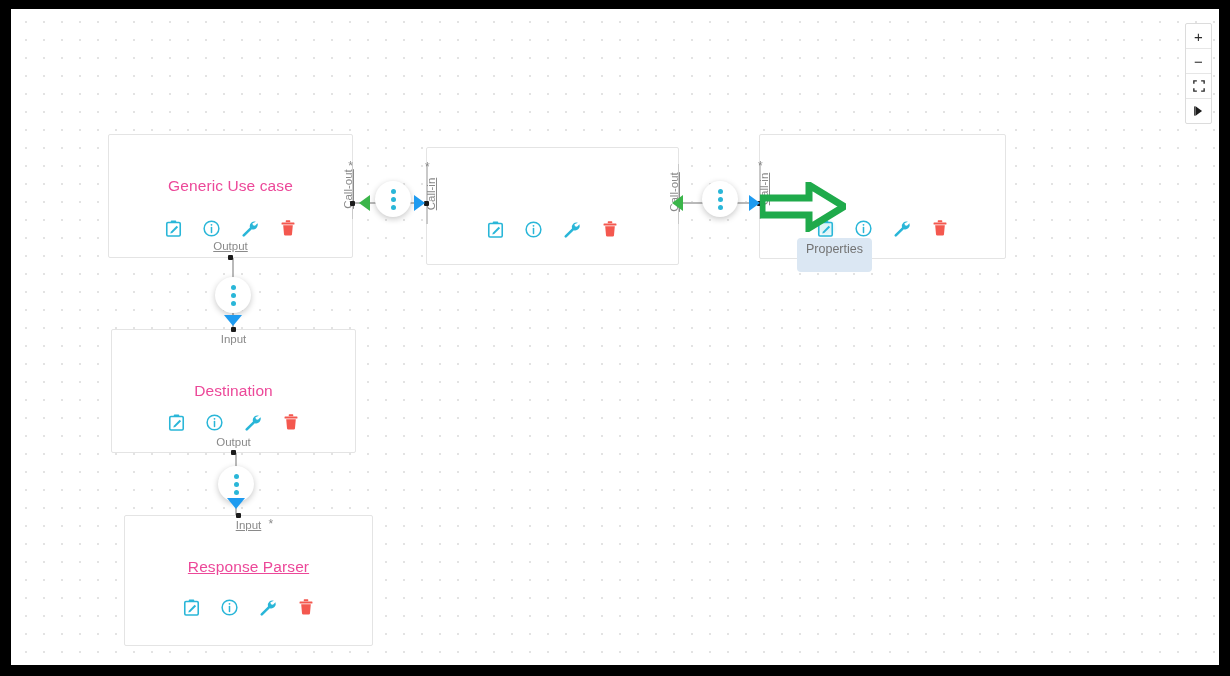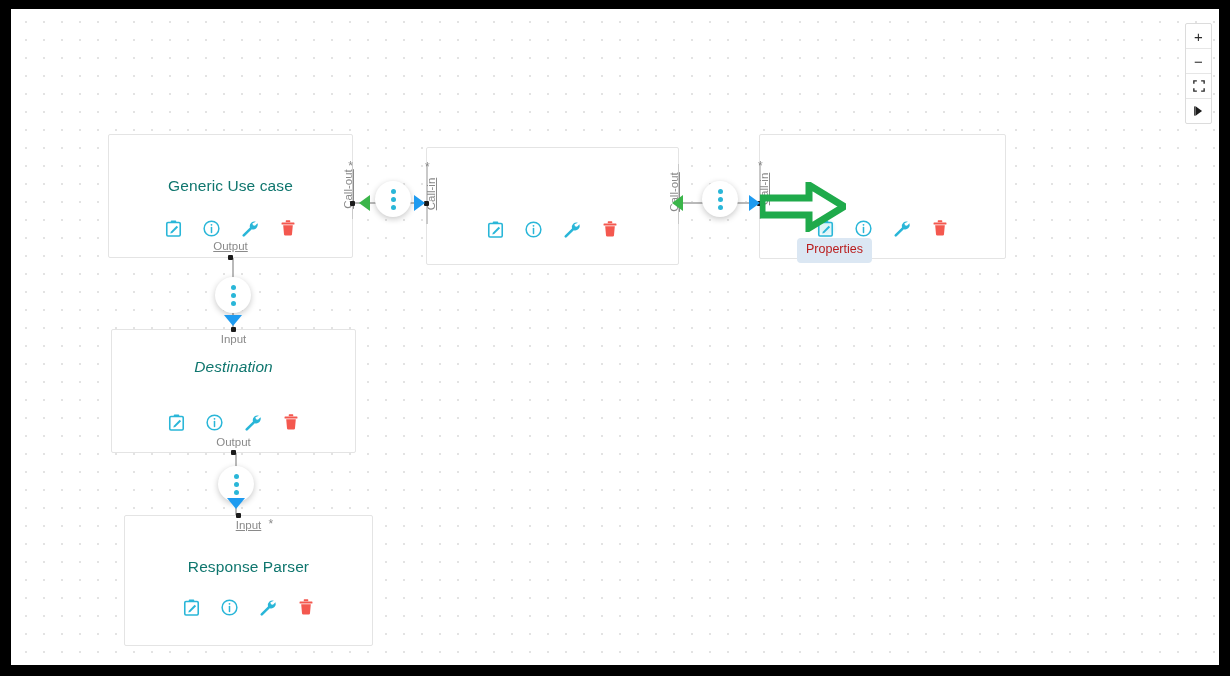--- a/index.html
+++ b/index.html
@@ -43,21 +43,21 @@
     box-sizing: border-box;
     background: #ffffff;
     border: 1px solid #e4e4e4;
     border-radius: 2px;
   }
   .node-title {
     position: absolute;
     left: 0; right: 0;
     text-align: center;
     font-size: 15.5px;
-    color: #0f766e;
+    color: #ec4899;
     letter-spacing: .1px;
     white-space: nowrap;
   }
   .icon-row {
     position: absolute;
     left: 0; right: 0;
     display: flex;
     justify-content: center;
     align-items: center;
     gap: 16px;
@@ -139,23 +139,23 @@
   .tri-down-blue {
     border-left: 9px solid transparent;
     border-right: 9px solid transparent;
     border-top: 11px solid #1e9bf0;
   }
 
   
   .tooltip {
     position: absolute;
     background: #dbe7f3;
-    color: #b91c1c;
+    color: #737373;
     font-size: 12.5px;
-    padding: 4px 9px 7px 9px;
+    padding: 4px 9px 16px 9px;
     border-radius: 4px;
     white-space: nowrap;
   }
 
   
   #annot-arrow {
     position: absolute;
     pointer-events: none;
   }
 
@@ -306,21 +306,21 @@
         </div>
       </div>
 
       <div class="port-bar" style="left:-1px; top:28px; width:1.5px; height:56px;"></div>
       <div class="port-label vertical underline" style="left:-22px; top:48px; width:52px; text-align:center;">Call-in</div>
       <div class="port-label" style="left:-2px; top:24px; font-size:12px;">*</div>
       <div class="port-dot" style="left:-3px; top:66px;"></div>
     </div>
 
     <div class="node" style="left:100px; top:320px; width:245px; height:124px;">
-      <div class="node-title" style="top:28px;font-style:italic;">Destination</div>
+      <div class="node-title" style="top:52px;">Destination</div>
       <div class="icon-row" style="top:81px;">
         <div class="icon-btn">
           <svg width="19" height="19" viewBox="0 0 24 24" fill="none" stroke="#29b6d8" stroke-width="2">
             <rect x="3.5" y="4.5" width="17" height="17" rx="1.5"></rect>
             <rect x="8.5" y="2" width="7" height="3.2" rx="1" fill="#29b6d8" stroke="none"></rect>
             <path d="M16 8.6 L8.6 16 L8 18.4 L10.4 17.8 L17.8 10.4 Z" fill="#29b6d8" stroke="none"></path>
           </svg>
         </div>
         <div class="icon-btn">
           <svg width="19" height="19" viewBox="0 0 24 24" fill="none" stroke="#29b6d8" stroke-width="1.9">
@@ -344,21 +344,21 @@
       </div>
 
       <div class="port-label" style="left:0; right:0; text-align:center; top:3px;">Input</div>
       <div class="port-dot" style="left:50%; margin-left:-2.5px; top:-3px;"></div>
 
       <div class="port-label" style="left:0; right:0; text-align:center; bottom:4px;">Output</div>
       <div class="port-dot" style="left:50%; margin-left:-2.5px; bottom:-3px;"></div>
     </div>
 
     <div class="node" style="left:113px; top:506px; width:249px; height:131px;">
-      <div class="node-title" style="top:42px;">Response Parser</div>
+      <div class="node-title" style="top:42px;text-decoration:underline;">Response Parser</div>
       <div class="icon-row" style="top:80px;">
         <div class="icon-btn">
           <svg width="19" height="19" viewBox="0 0 24 24" fill="none" stroke="#29b6d8" stroke-width="2">
             <rect x="3.5" y="4.5" width="17" height="17" rx="1.5"></rect>
             <rect x="8.5" y="2" width="7" height="3.2" rx="1" fill="#29b6d8" stroke="none"></rect>
             <path d="M16 8.6 L8.6 16 L8 18.4 L10.4 17.8 L17.8 10.4 Z" fill="#29b6d8" stroke="none"></path>
           </svg>
         </div>
         <div class="icon-btn">
           <svg width="19" height="19" viewBox="0 0 24 24" fill="none" stroke="#29b6d8" stroke-width="1.9">

